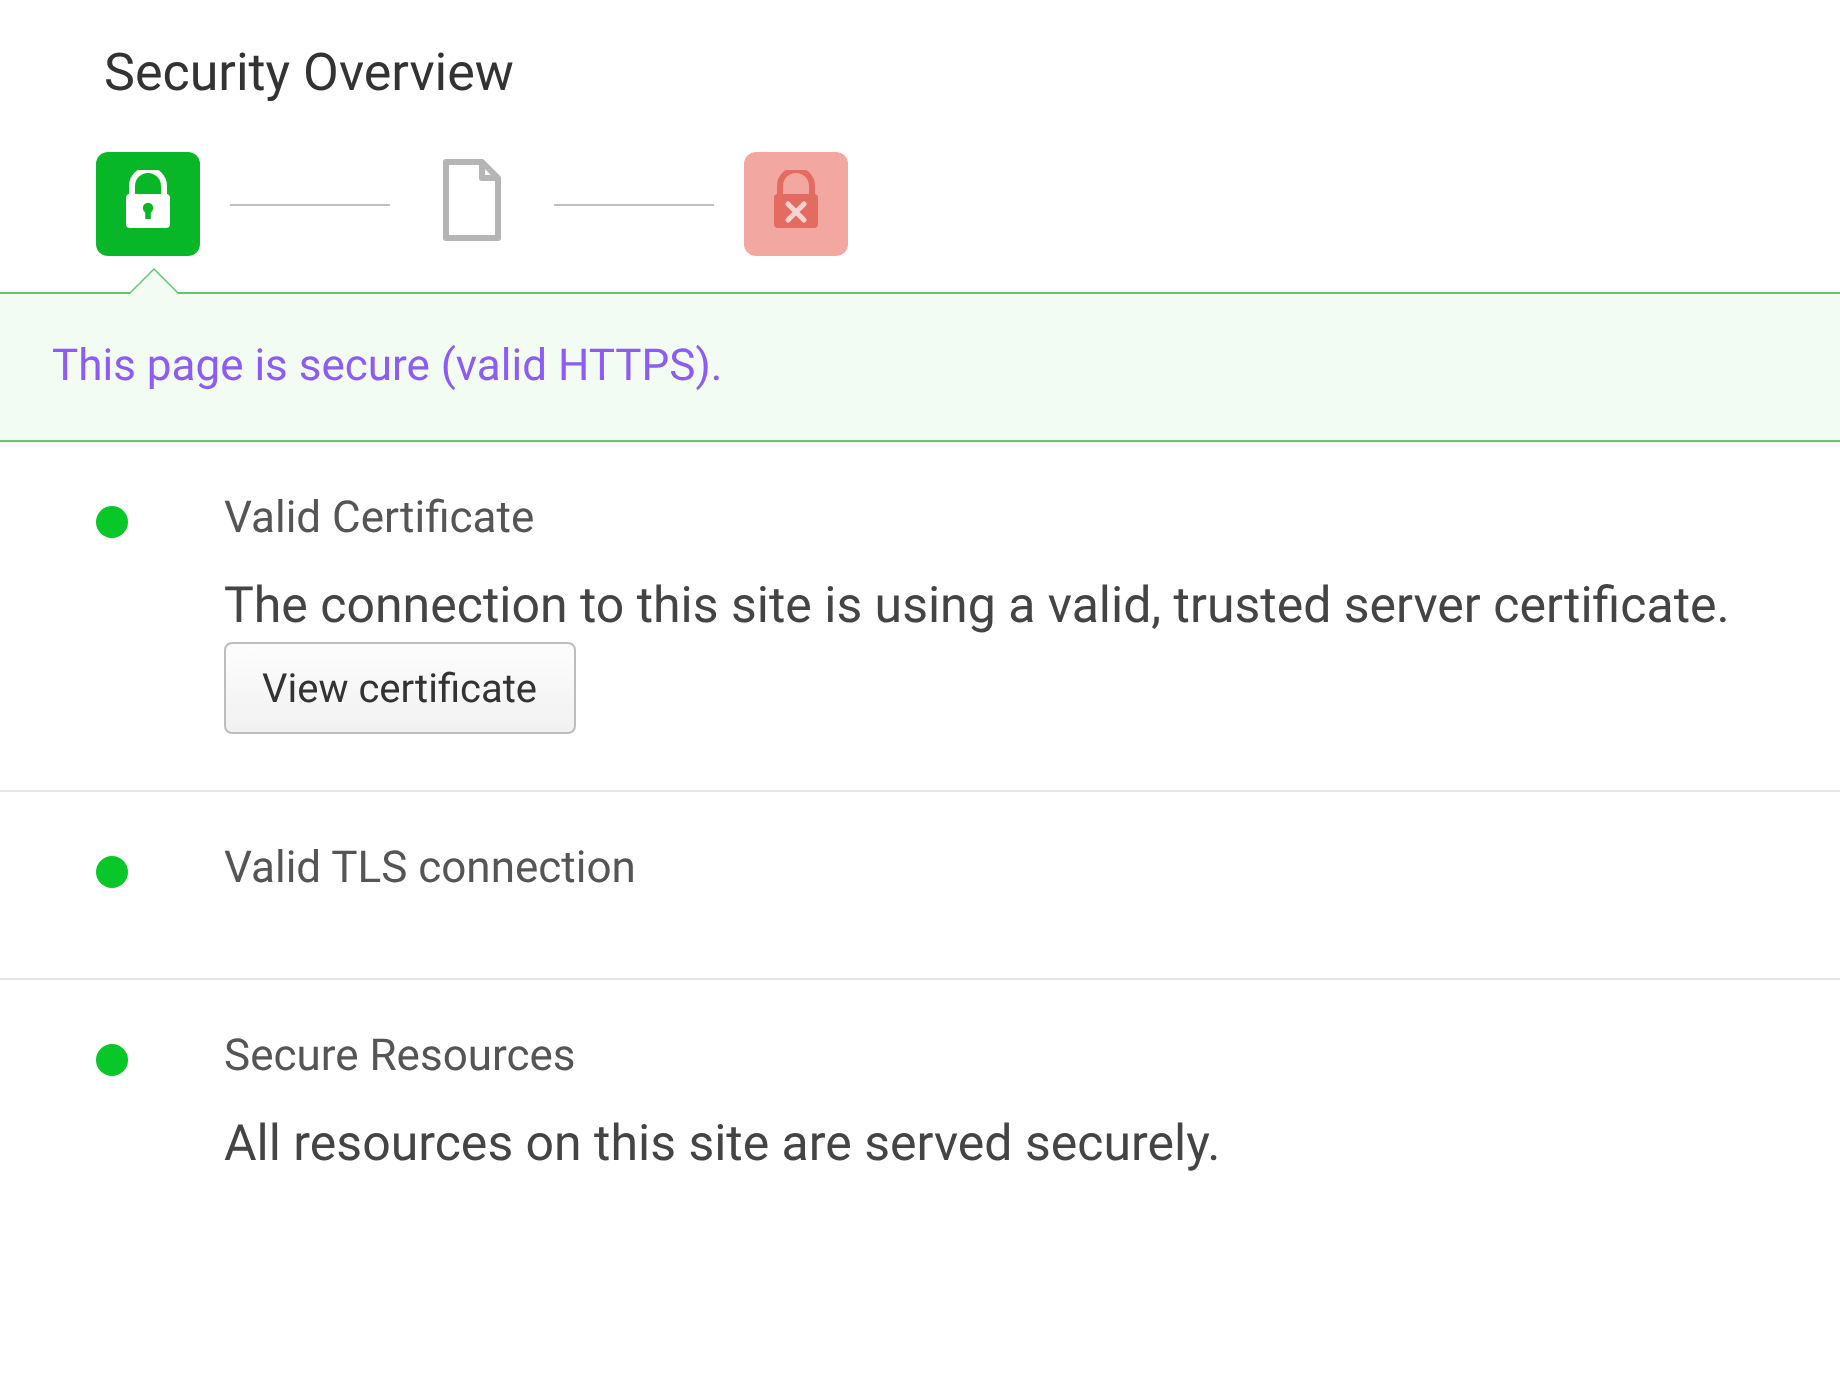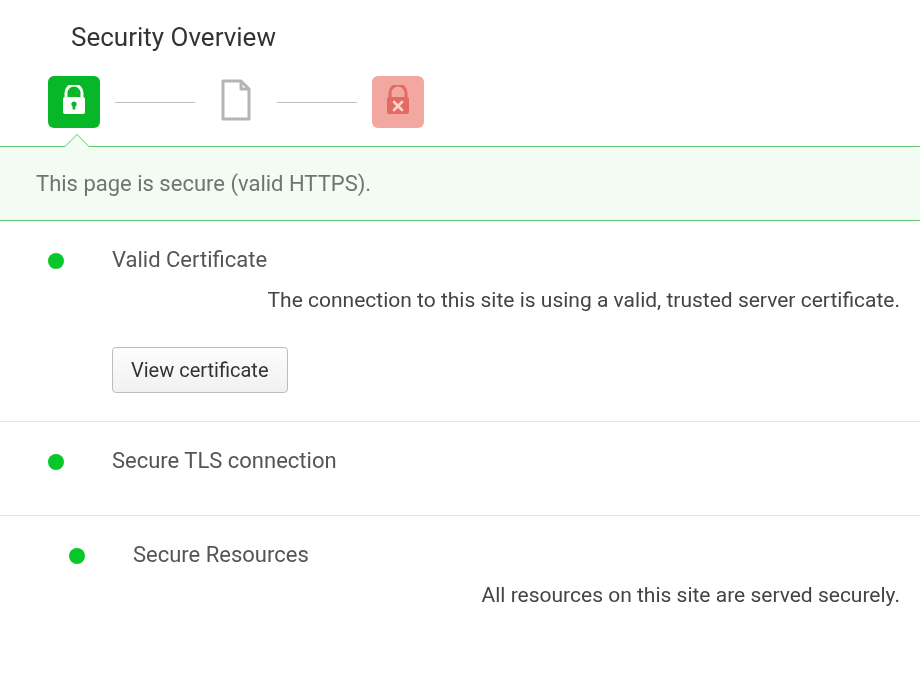--- a/index.html
+++ b/index.html
@@ -9,21 +9,21 @@
     color: #333;
     width: 920px;
   }
   .container {
     padding-top: 22px;
   }
   .title {
     font-size: 26px;
     font-weight: 400;
     color: #333;
-    padding-left: 71px;
+    padding-left: 52px;
     margin-bottom: 24px;
   }
   .origin-row {
     display: flex;
     align-items: center;
     padding-left: 48px;
     margin-bottom: 0;
     position: relative;
   }
   .origin-box {
@@ -72,65 +72,63 @@
     border-left: 13px solid transparent;
     border-right: 13px solid transparent;
     border-bottom: 13px solid #5fc66f;
     z-index: 1;
   }
   .banner {
     margin-top: 18px;
     background: #f3fcf3;
     border-top: 1px solid #5fc66f;
     border-bottom: 1px solid #5fc66f;
-    padding: 24px 36px;
-    color: #737373;
+    padding: 24px 26px;
+    color: #8b5cf6;
     font-size: 22px;
     font-weight: 400;
   }
   .sections {
   }
   .section {
     border-bottom: 1px solid #e5e5e5;
-    padding: 26px 20px 28px 48px;
+    padding: 26px 48px 28px 48px;
     display: flex;
     align-items: flex-start;
   }
   .section:last-child {
     border-bottom: none;
-    margin-left: 21px;
   }
   .status-dot {
     width: 16px;
     height: 16px;
     border-radius: 50%;
     background: #08c728;
     margin-top: 6px;
     flex-shrink: 0;
     margin-right: 48px;
   }
   .section-body {
     flex: 1;
   }
   .section-title {
     font-size: 22px;
     color: #555;
     font-weight: 400;
     margin-bottom: 14px;
   }
   .section-desc {
-    font-size: 21px;
+    font-size: 25px;
     color: #444;
     font-weight: 400;
     line-height: 1.4;
     margin-bottom: 0;
-    text-align: right;
   }
   .view-btn {
-    margin-top: 32px;
+    margin-top: 0;
     display: inline-block;
     background: linear-gradient(#fdfdfd, #f1f1f1);
     border: 1px solid #bdbdbd;
     border-radius: 4px;
     padding: 10px 18px;
     font-size: 20px;
     color: #333;
     cursor: pointer;
     font-family: inherit;
   }
@@ -187,21 +185,21 @@
       <div class="section-body">
         <div class="section-title">Valid Certificate</div>
         <div class="section-desc">The connection to this site is using a valid, trusted server certificate.</div>
         <button class="view-btn">View certificate</button>
       </div>
     </div>
 
     <div class="section">
       <div class="status-dot"></div>
       <div class="section-body">
-        <div class="section-title">Secure TLS connection</div>
+        <div class="section-title">Valid TLS connection</div>
       </div>
     </div>
 
     <div class="section">
       <div class="status-dot"></div>
       <div class="section-body">
         <div class="section-title">Secure Resources</div>
         <div class="section-desc">All resources on this site are served securely.</div>
       </div>
     </div>

